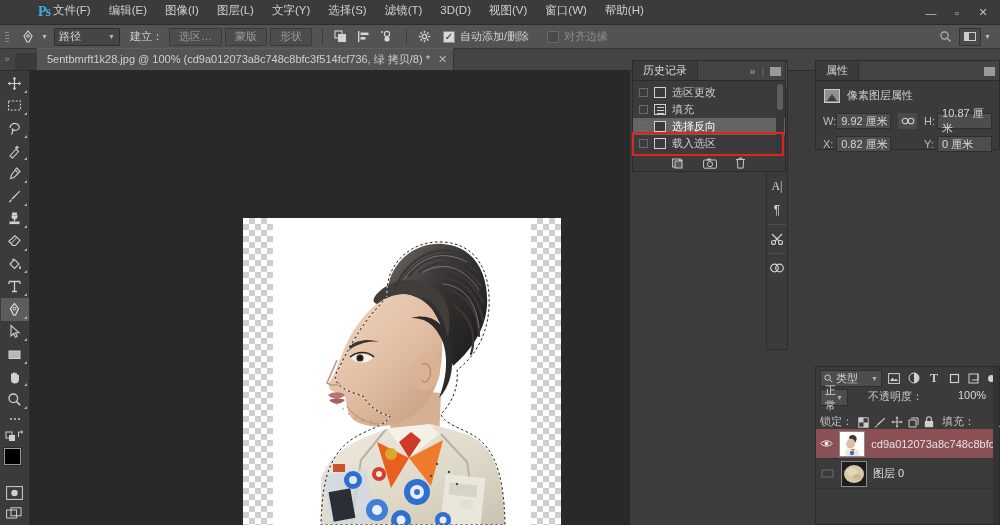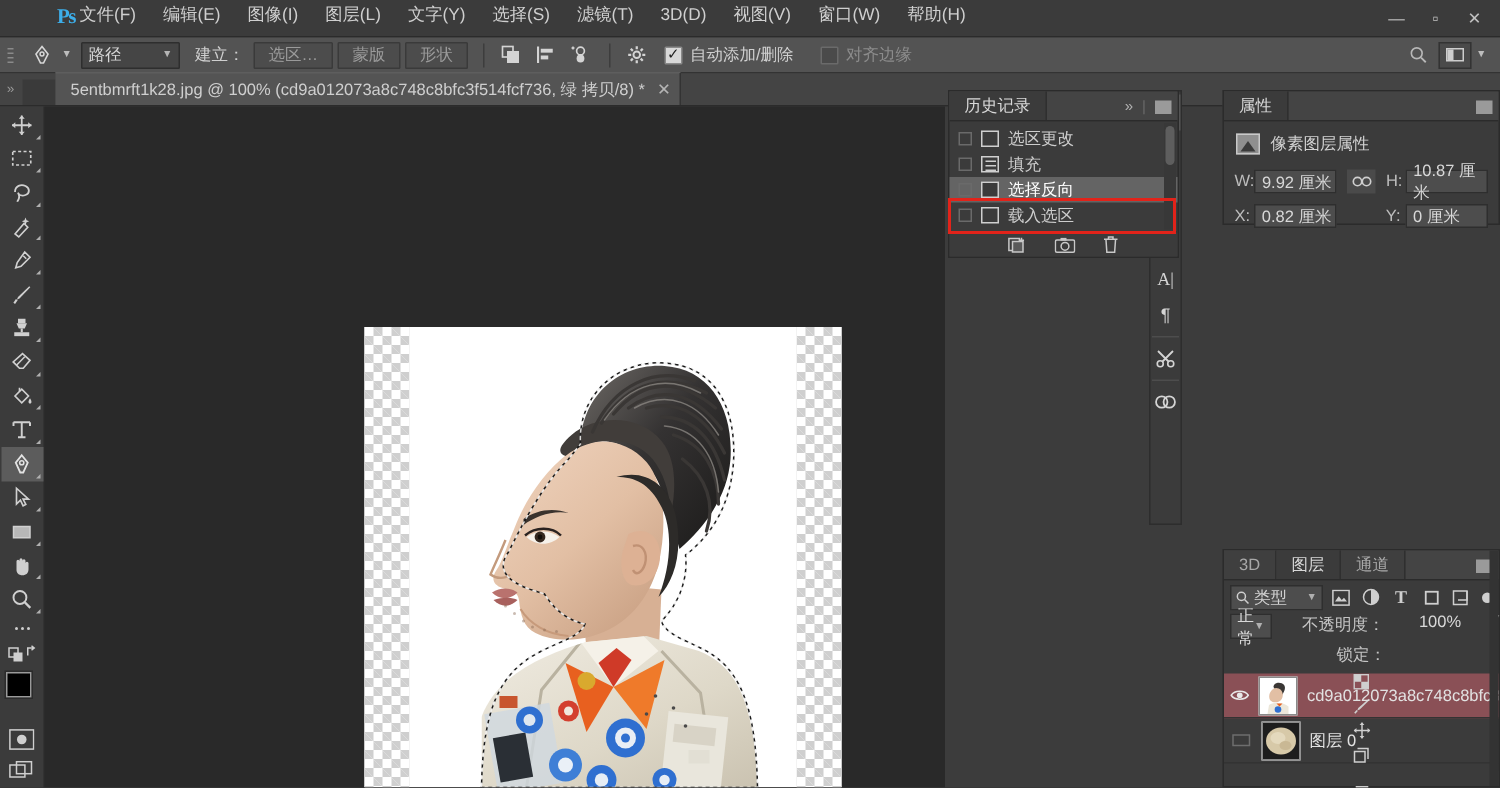--- a/index.html
+++ b/index.html
@@ -246,22 +246,22 @@
              color: #cfcfcf; font-size: 11px; }
   .lp-toggle { width: 7px; height: 7px; border-radius: 50%; background: #cfcfcf; margin-left: 2px; }
   .lp-row2 { height: 20px; display: flex; padding: 0 4px; gap: 20px; }
   .lp-blend {
     height: 17px; width: 86px; background: #4d4d4d; border: 1px solid #2e2e2e;
     display: flex; align-items: center; padding: 0 4px; font-size: 11px; color: #d8d8d8;
     justify-content: space-between;
   }
   .lp-blend .cv { font-size: 7px; color: #b0b0b0; }
   .lp-op-lbl { font-size: 11px; color: #c4c4c4; white-space: nowrap; }
-  .lp-val { font-size: 11px; color: #d8d8d8; margin-left: 3px; }
-  .lp-row3 { height: 20px; display: flex; align-items: center; padding: 0 4px; gap: 5px; flex-direction: column; }
+  .lp-val { font-size: 11px; color: #d8d8d8; margin-left: 15px; }
+  .lp-row3 { height: 20px; display: flex; align-items: flex-end; padding: 0 4px; gap: 5px; }
   .lp-lock-ico { width: 12px; height: 14px; display:flex; align-items:center; justify-content:center;
                  color:#cfcfcf; font-size: 10px; }
   .layer-row {
     height: 30px; display: flex; align-items: center; gap: 6px; padding-left: 3px;
     border-bottom: 1px solid #333;
   }
   .layer-row.selected { background: #8a5056; }
   .eye { width: 16px; display:flex; align-items:center; justify-content:center; color:#d8d8d8; font-size: 10px; }
   .layer-thumb {
     width: 26px; height: 26px; border: 1px solid #8a8a8a; background: #fff;
@@ -797,28 +797,20 @@
         <span class="prop-lbl">X:</span>
         <span class="prop-field">0.82 厘米</span>
         <span class="prop-link" style="visibility:hidden"></span>
         <span class="prop-lbl">Y:</span>
         <span class="prop-field">0 厘米</span>
       </div>
     </div>
   </div>
 
   <div class="panel" id="layers-panel">
-    <div class="panel-tabs">
-      <div class="ptab">3D</div>
-      <div class="ptab active">图层</div>
-      <div class="ptab">通道</div>
-      <div class="panel-menu">
-        <span class="pm-box"></span>
-      </div>
-    </div>
 
     <div class="lp-filter">
       <div class="lp-search">
         <svg width="9" height="9" viewBox="0 0 9 9">
             <circle cx="3.6" cy="3.6" r="2.7" fill="none" stroke="#cfcfcf" stroke-width="1"></circle>
             <path d="M5.7 5.7 L8.3 8.3" stroke="#cfcfcf" stroke-width="1"></path>
           </svg>
         <span>类型</span>
         <span class="cv">▼</span>
       </div>

